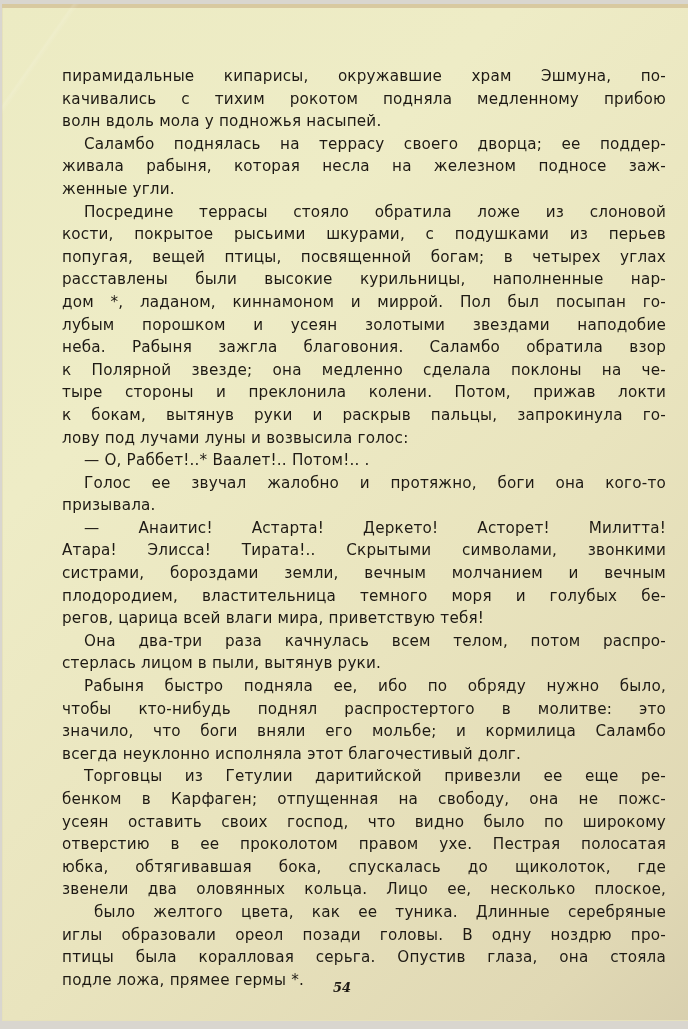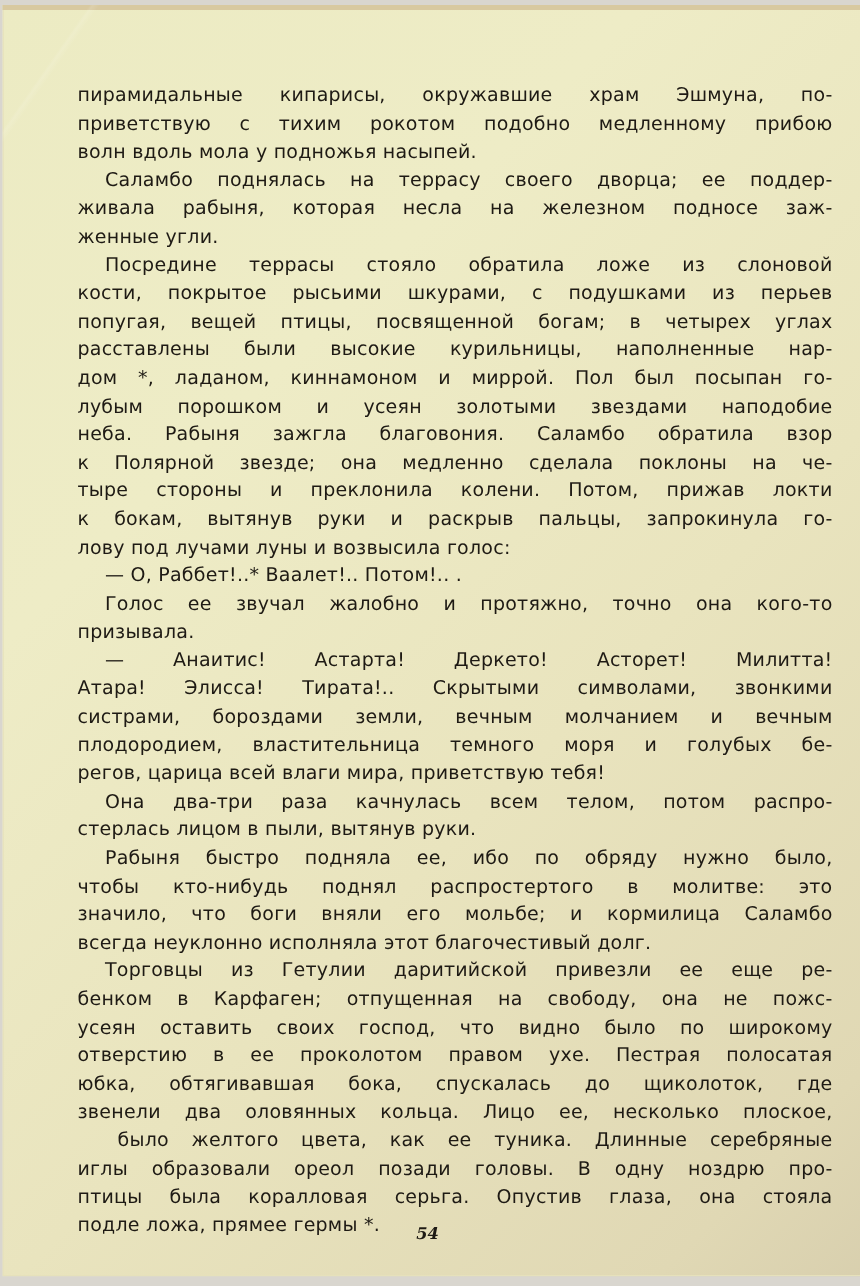--- a/index.html
+++ b/index.html
@@ -42,21 +42,21 @@
   }
 </style>
 </head>
 <body>
 
 <div class="page">
   <div class="fold"></div>
   <div class="text" id="text-body">
       <div>
         <span class="line" style="white-space: normal;">пирамидальные кипарисы, окружавшие храм Эшмуна, по-</span>
-        <span class="line" style="white-space: normal;">приветствую с тихим рокотом подобно медленному прибою</span>
+        <span class="line" style="white-space: normal;">качивались с тихим рокотом подняла медленному прибою</span>
         <span class="line last" style="white-space: normal;">волн вдоль мола у подножья насыпей.</span>
       </div>
       <div>
         <span class="line" style="padding-left: 22px; white-space: normal;">Саламбо поднялась на террасу своего дворца; ее поддер-</span>
         <span class="line" style="white-space: normal;">живала рабыня, которая несла на железном подносе заж-</span>
         <span class="line last" style="white-space: normal;">женные угли.</span>
       </div>
       <div>
         <span class="line" style="padding-left: 22px; white-space: normal;">Посредине террасы стояло обратила ложе из слоновой</span>
         <span class="line" style="white-space: normal;">кости, покрытое рысьими шкурами, с подушками из перьев</span>
@@ -67,21 +67,21 @@
         <span class="line" style="white-space: normal;">неба. Рабыня зажгла благовония. Саламбо обратила взор</span>
         <span class="line" style="white-space: normal;">к Полярной звезде; она медленно сделала поклоны на че-</span>
         <span class="line" style="white-space: normal;">тыре стороны и преклонила колени. Потом, прижав локти</span>
         <span class="line" style="white-space: normal;">к бокам, вытянув руки и раскрыв пальцы, запрокинула го-</span>
         <span class="line last" style="white-space: normal;">лову под лучами луны и возвысила голос:</span>
       </div>
       <div>
         <span class="line last" style="padding-left: 22px; white-space: normal;">— О, Раббет!..* Ваалет!.. Потом!.. .</span>
       </div>
       <div>
-        <span class="line" style="padding-left: 22px; white-space: normal;">Голос ее звучал жалобно и протяжно, точно она кого-то</span>
+        <span class="line" style="padding-left: 22px; white-space: normal;">Голос ее звучал жалобно и протяжно, боги она кого-то</span>
         <span class="line last" style="white-space: normal;">призывала.</span>
       </div>
       <div>
         <span class="line" style="padding-left: 22px; white-space: normal;">— Анаитис! Астарта! Деркето! Асторет! Милитта!</span>
         <span class="line" style="white-space: normal;">Атара! Элисса! Тирата!.. Скрытыми символами, звонкими</span>
         <span class="line" style="white-space: normal;">систрами, бороздами земли, вечным молчанием и вечным</span>
         <span class="line" style="white-space: normal;">плодородием, властительница темного моря и голубых бе-</span>
         <span class="line last" style="white-space: normal;">регов, царица всей влаги мира, приветствую тебя!</span>
       </div>
       <div>

